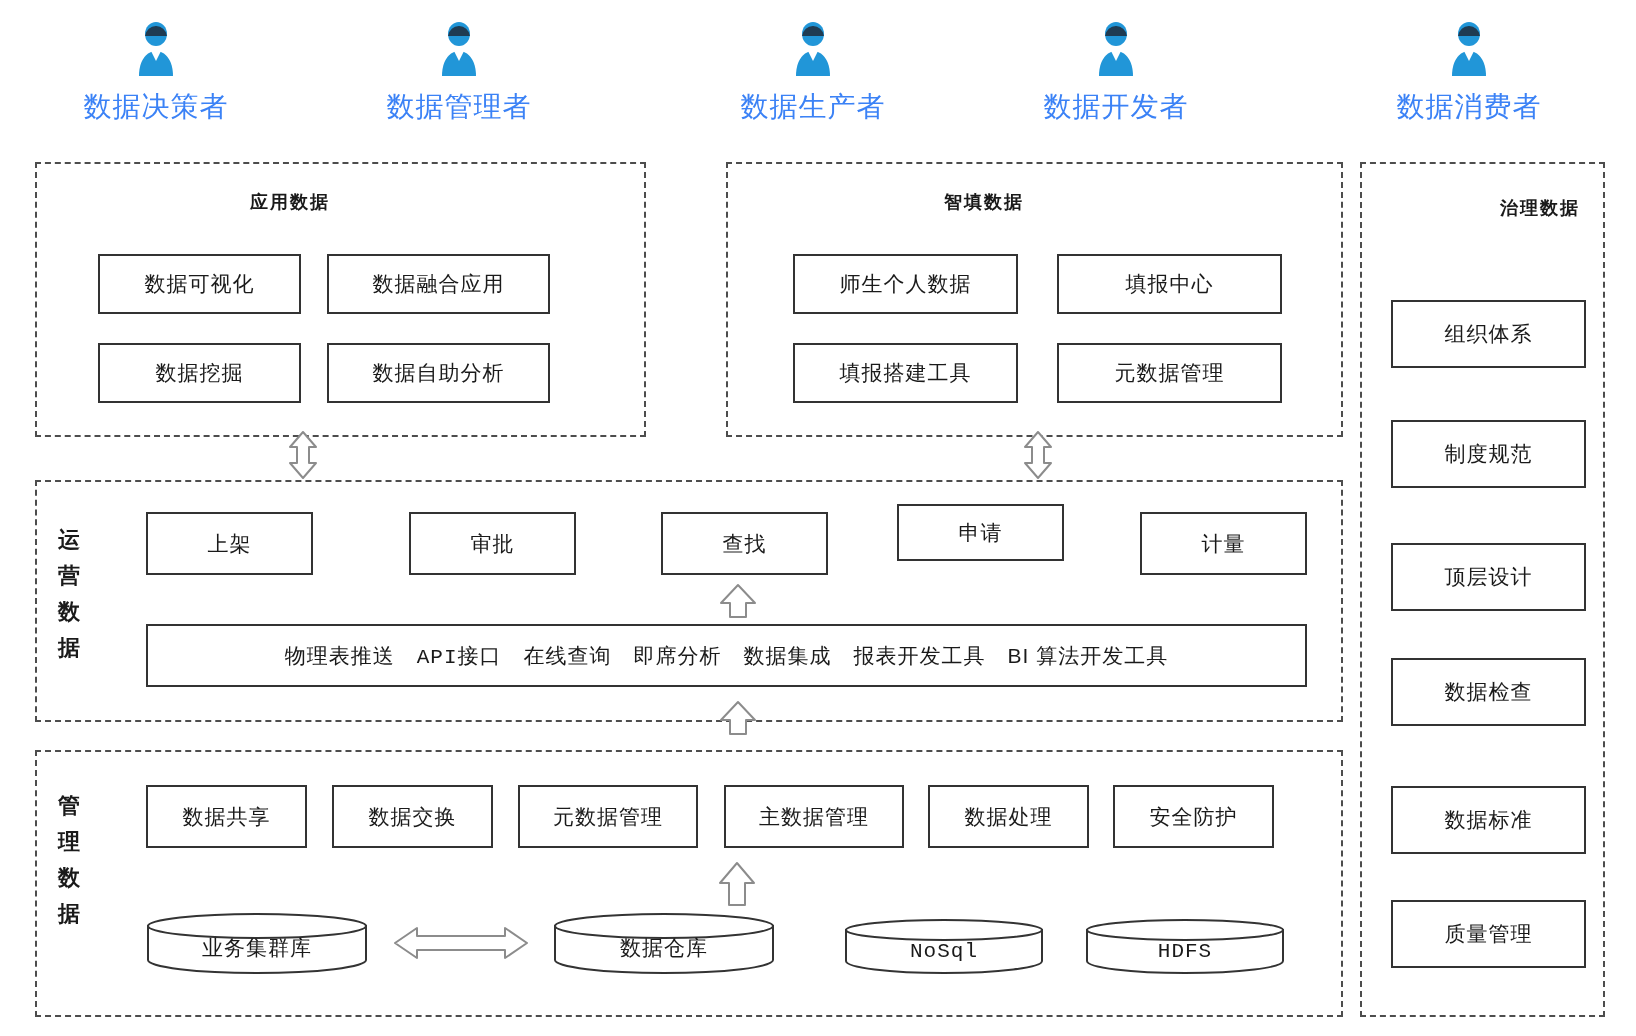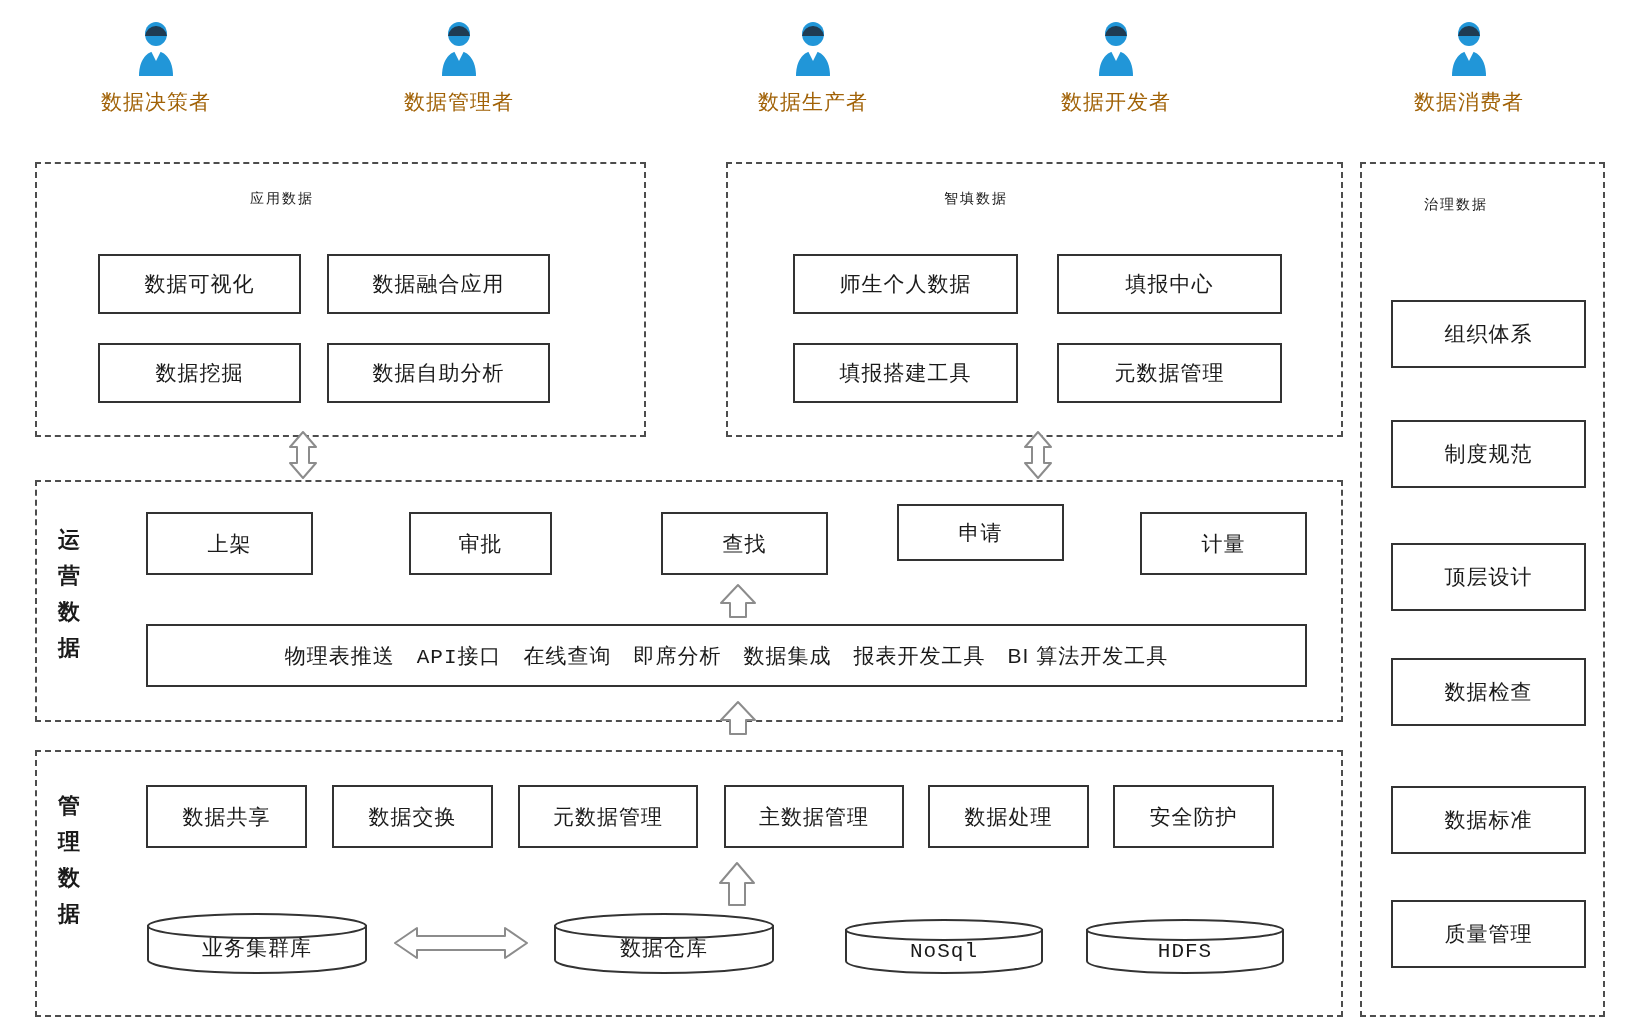--- a/index.html
+++ b/index.html
@@ -35,37 +35,37 @@
     width: 220px;
   }
   .persona .avatar {
     width: 46px;
     height: 62px;
     margin: 0 auto 6px auto;
     position: relative;
   }
   .persona .avatar svg { display: block; }
   .persona .plabel {
-    font-size: 21px;
+    font-size: 28px;
     letter-spacing: 1px;
-    color: #a16207;
+    color: #3b82f6;
     white-space: nowrap;
   }
 
   
   .dashed {
     position: absolute;
     border: 2px dashed #4d4d4d;
     box-sizing: border-box;
     background: #ffffff;
   }
   .grp-title {
     position: absolute;
-    font-size: 14px;
-    font-weight: normal;
+    font-size: 18px;
+    font-weight: bold;
     letter-spacing: 2px;
     white-space: nowrap;
   }
   .vlabel {
     position: absolute;
     font-size: 22px;
     font-weight: bold;
     letter-spacing: 2px;
     width: 30px;
     line-height: 36px;
@@ -213,34 +213,34 @@
 
   <div class="dashed" style="left:726px; top:162px; width:617px; height:275px;"></div>
   <div class="grp-title" style="left:944px; top:190px;">智填数据</div>
 
   <div class="box" style="left:793px; top:254px; width:225px; height:60px;">师生个人数据</div>
   <div class="box" style="left:1057px; top:254px; width:225px; height:60px;">填报中心</div>
   <div class="box" style="left:793px; top:343px; width:225px; height:60px;">填报搭建工具</div>
   <div class="box" style="left:1057px; top:343px; width:225px; height:60px;">元数据管理</div>
 
   <div class="dashed" style="left:1360px; top:162px; width:245px; height:855px;"></div>
-  <div class="grp-title" style="left:1424px; top:196px;">治理数据</div>
+  <div class="grp-title" style="left:1500px; top:196px;">治理数据</div>
 
   <div class="box" style="left:1391px; top:300px; width:195px; height:68px;">组织体系</div>
   <div class="box" style="left:1391px; top:420px; width:195px; height:68px;">制度规范</div>
   <div class="box" style="left:1391px; top:543px; width:195px; height:68px;">顶层设计</div>
   <div class="box" style="left:1391px; top:658px; width:195px; height:68px;">数据检查</div>
   <div class="box" style="left:1391px; top:786px; width:195px; height:68px;">数据标准</div>
   <div class="box" style="left:1391px; top:900px; width:195px; height:68px;">质量管理</div>
 
   <div class="dashed" style="left:35px; top:480px; width:1308px; height:242px;"></div>
   <div class="vlabel" style="left:55px; top:522px;">运营数据</div>
 
   <div class="box" style="left:146px; top:512px; width:167px; height:63px;">上架</div>
-  <div class="box" style="left:409px; top:512px; width:143px; height:63px;">审批</div>
+  <div class="box" style="left:409px; top:512px; width:167px; height:63px;">审批</div>
   <div class="box" style="left:661px; top:512px; width:167px; height:63px;">查找</div>
   <div class="box" style="left:897px; top:504px; width:167px; height:57px;">申请</div>
   <div class="box" style="left:1140px; top:512px; width:167px; height:63px;">计量</div>
 
   <div class="wide-strip" style="left:146px; top:624px; width:1161px; height:63px;">
     <span>物理表推送</span>
     <span class="mono-seg">API接口</span>
     <span>在线查询</span>
     <span>即席分析</span>
     <span>数据集成</span>

